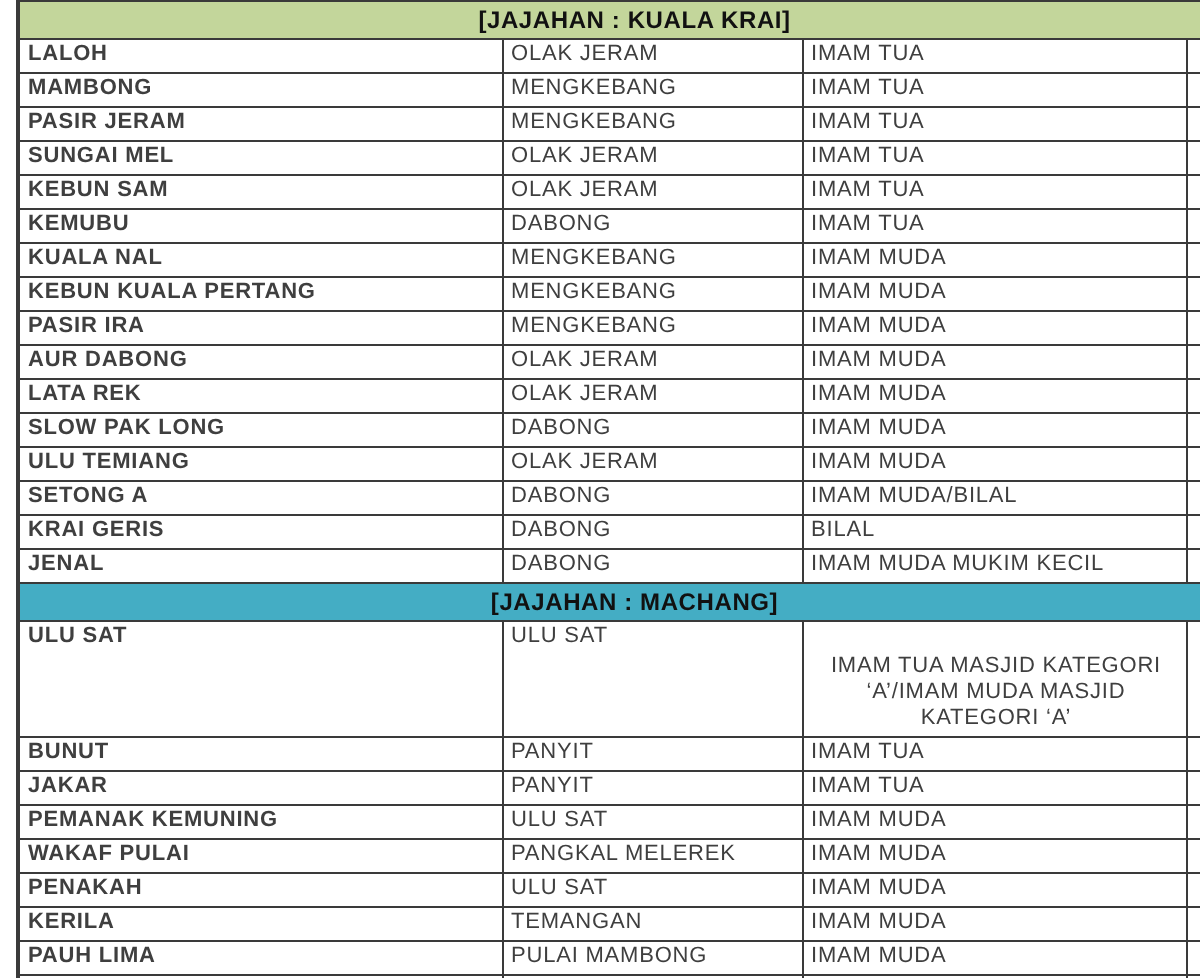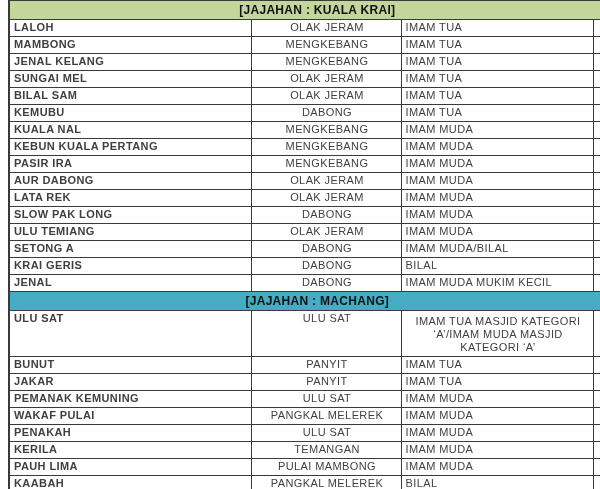--- a/index.html
+++ b/index.html
@@ -44,27 +44,27 @@
     height: 16px;
     font-size: 12px;
     font-weight: bold;
     color: #111111;
     text-align: center;
     vertical-align: middle;
     letter-spacing: 0.3px;
     padding: 1px 2px;
   }
   td.col-0 { text-align: left; font-weight: bold; }
-  td.col-1 { text-align: center; margin-left: 30px; }
+  td.col-1 { text-align: left; margin-left: 30px; }
   td.col-2 { text-align: left; padding-left: 2px; }
   td.col-3 { border-left: 1px solid #3a3a3a; }
   tr.tall-row td.col-2 {
     white-space: normal;
     text-align: center;
-    padding-top: 4px;
+    padding-top: 16px;
     padding-bottom: 2px;
   }
 </style>
 </head>
 <body>
 
 <div class="page">
   <table class="doc-table">
     <colgroup>
       <col class="c0">
@@ -82,33 +82,33 @@
           <td class="col-2">IMAM TUA</td>
           <td class="col-3"></td>
         </tr>
         <tr class="data-row">
           <td class="col-0">MAMBONG</td>
           <td class="col-1">MENGKEBANG</td>
           <td class="col-2">IMAM TUA</td>
           <td class="col-3"></td>
         </tr>
         <tr class="data-row">
-          <td class="col-0">JENAL KELANG</td>
+          <td class="col-0">PASIR JERAM</td>
           <td class="col-1">MENGKEBANG</td>
           <td class="col-2">IMAM TUA</td>
           <td class="col-3"></td>
         </tr>
         <tr class="data-row">
           <td class="col-0">SUNGAI MEL</td>
           <td class="col-1">OLAK JERAM</td>
           <td class="col-2">IMAM TUA</td>
           <td class="col-3"></td>
         </tr>
         <tr class="data-row">
-          <td class="col-0">BILAL SAM</td>
+          <td class="col-0">KEBUN SAM</td>
           <td class="col-1">OLAK JERAM</td>
           <td class="col-2">IMAM TUA</td>
           <td class="col-3"></td>
         </tr>
         <tr class="data-row">
           <td class="col-0">KEMUBU</td>
           <td class="col-1">DABONG</td>
           <td class="col-2">IMAM TUA</td>
           <td class="col-3"></td>
         </tr>

